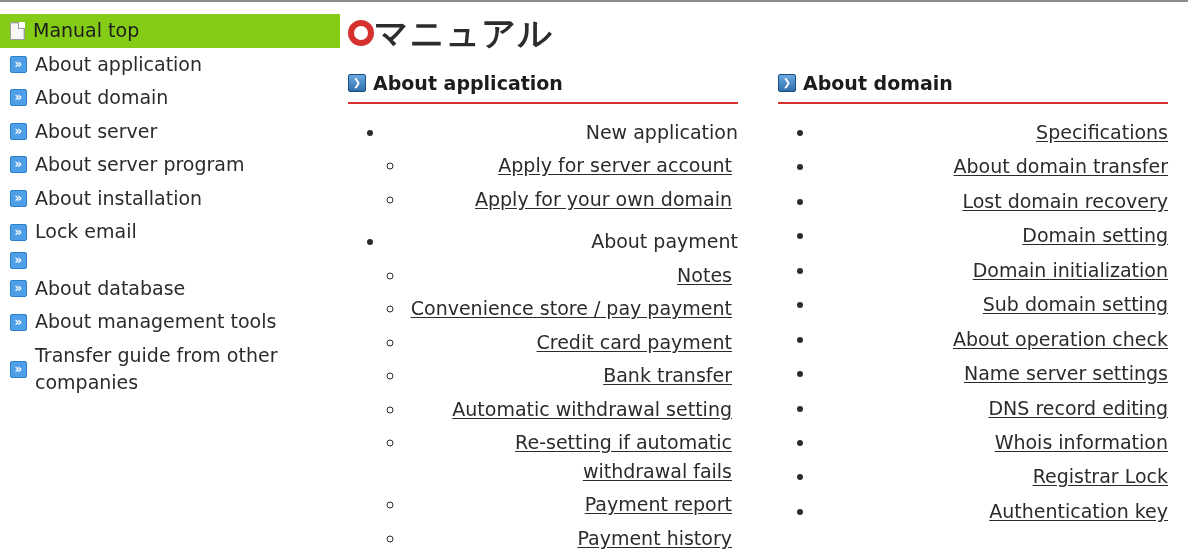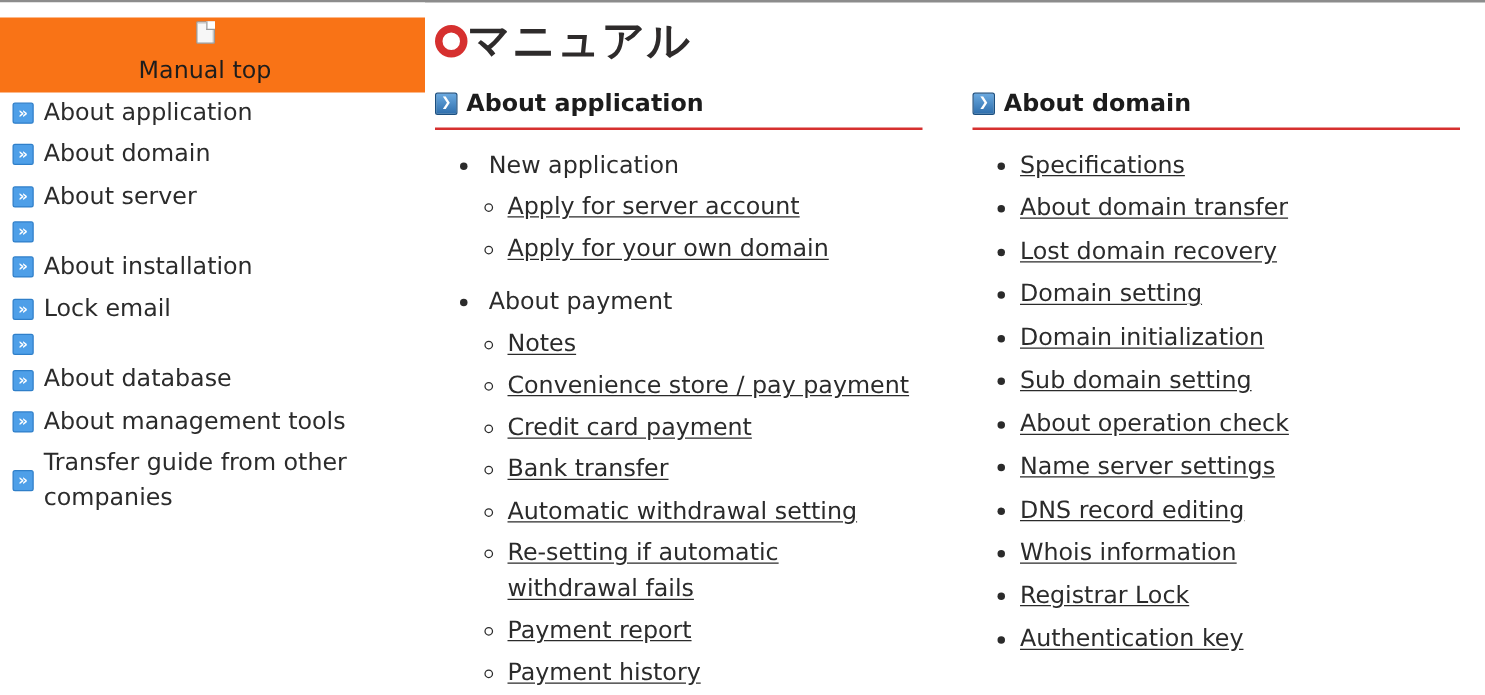--- a/index.html
+++ b/index.html
@@ -40,23 +40,22 @@
     display: flex;
     align-items: center;
     gap: 8px;
     padding: 3px 22px 3px 10px;
     font-size: 19px;
     line-height: 1.45;
     color: #2b2b2b;
     cursor: pointer;
   }
   .nav-item.active {
-    background: #f97316;
+    background: #84cc16;
     color: #1d1d1d;
-    flex-direction: column;
   }
   .nav-item .nav-label {
     flex: 1 1 auto;
     min-width: 0;
   }
 
   
   .icon {
     flex: 0 0 auto;
     display: inline-block;
@@ -163,21 +162,21 @@
     font-weight: bold;
   }
 
   ul.lvl1 {
     list-style: disc;
     margin: 0;
     padding-left: 38px;
     font-size: 19px;
     color: #2b2b2b;
   }
-  ul.lvl1 > li { margin-bottom: 2px; line-height: 1.55; }
+  ul.lvl1 > li { margin-bottom: 2px; line-height: 1.55; text-align: right; }
   ul.lvl1 > li > .grp-label { padding-left: 5px; }
 
   ul.lvl2 {
     list-style: circle;
     margin: 4px 6px 14px 0;
     padding-left: 20px;
   }
   ul.lvl2 > li { margin-bottom: 5px; line-height: 1.5; }
 
   a.link {
@@ -211,20 +210,21 @@
         <span class="nav-label">About domain</span>
       </li>
 
       <li class="nav-item">
         <span class="icon icon-chev">»</span>
         <span class="nav-label">About server</span>
       </li>
 
       <li class="nav-item">
         <span class="icon icon-chev">»</span>
+        <span class="nav-label">About server program</span>
       </li>
 
       <li class="nav-item">
         <span class="icon icon-chev">»</span>
         <span class="nav-label">About installation</span>
       </li>
 
       <li class="nav-item">
         <span class="icon icon-chev">»</span>
         <span class="nav-label">Lock email</span>

